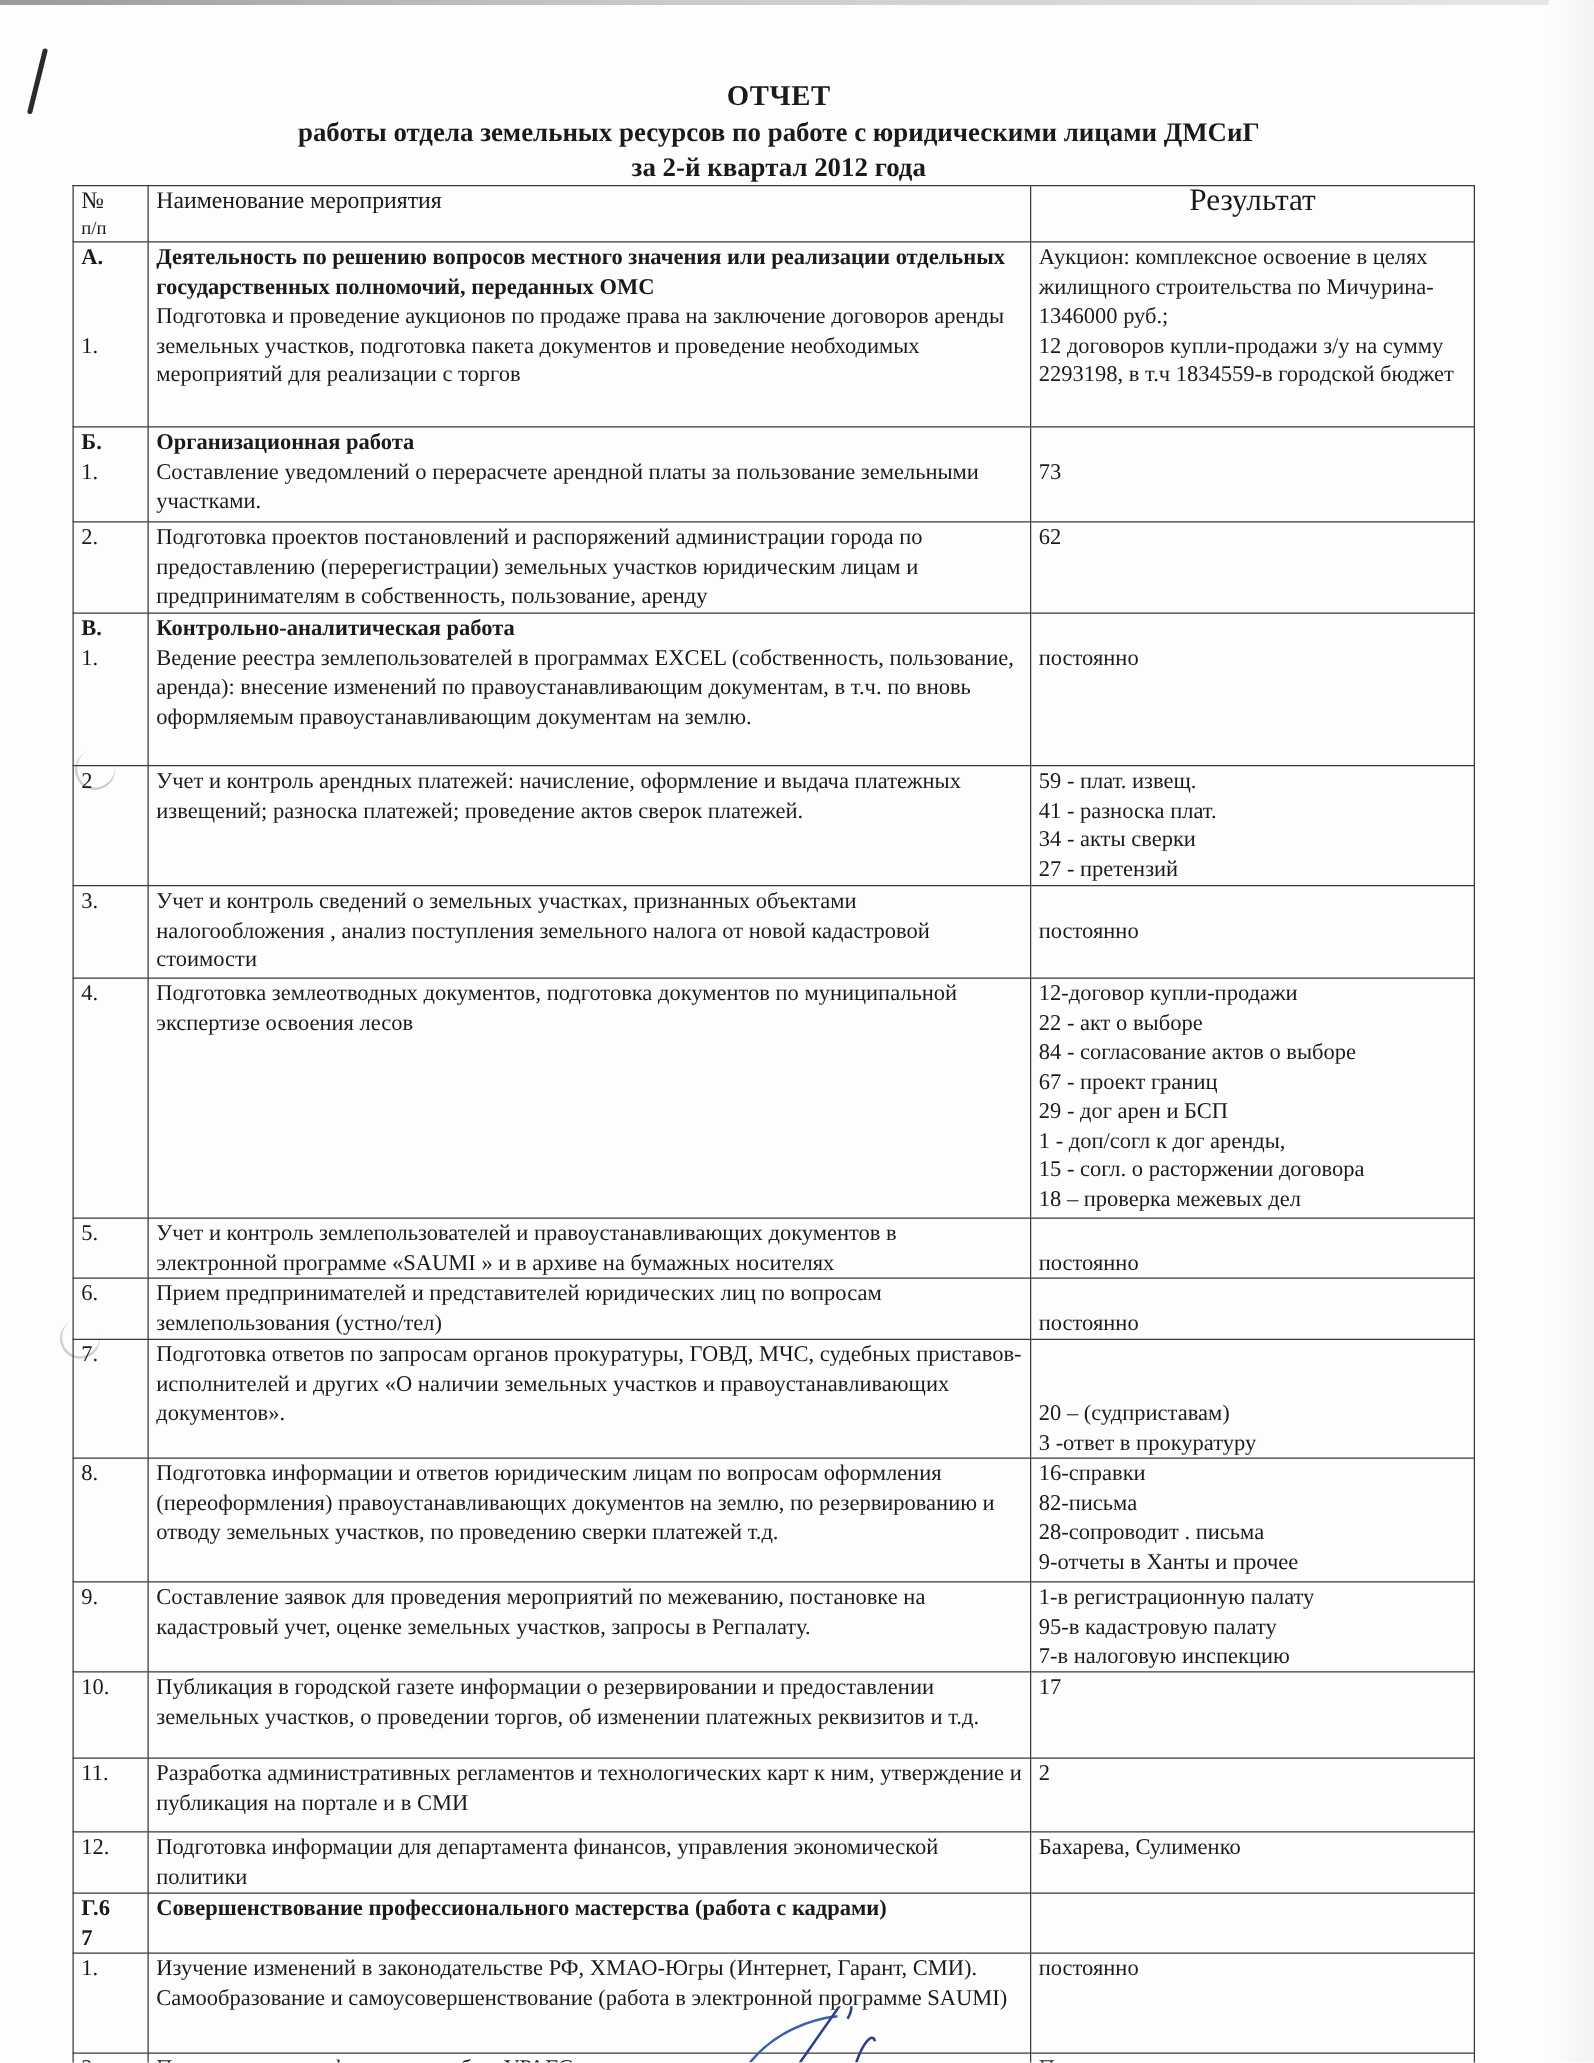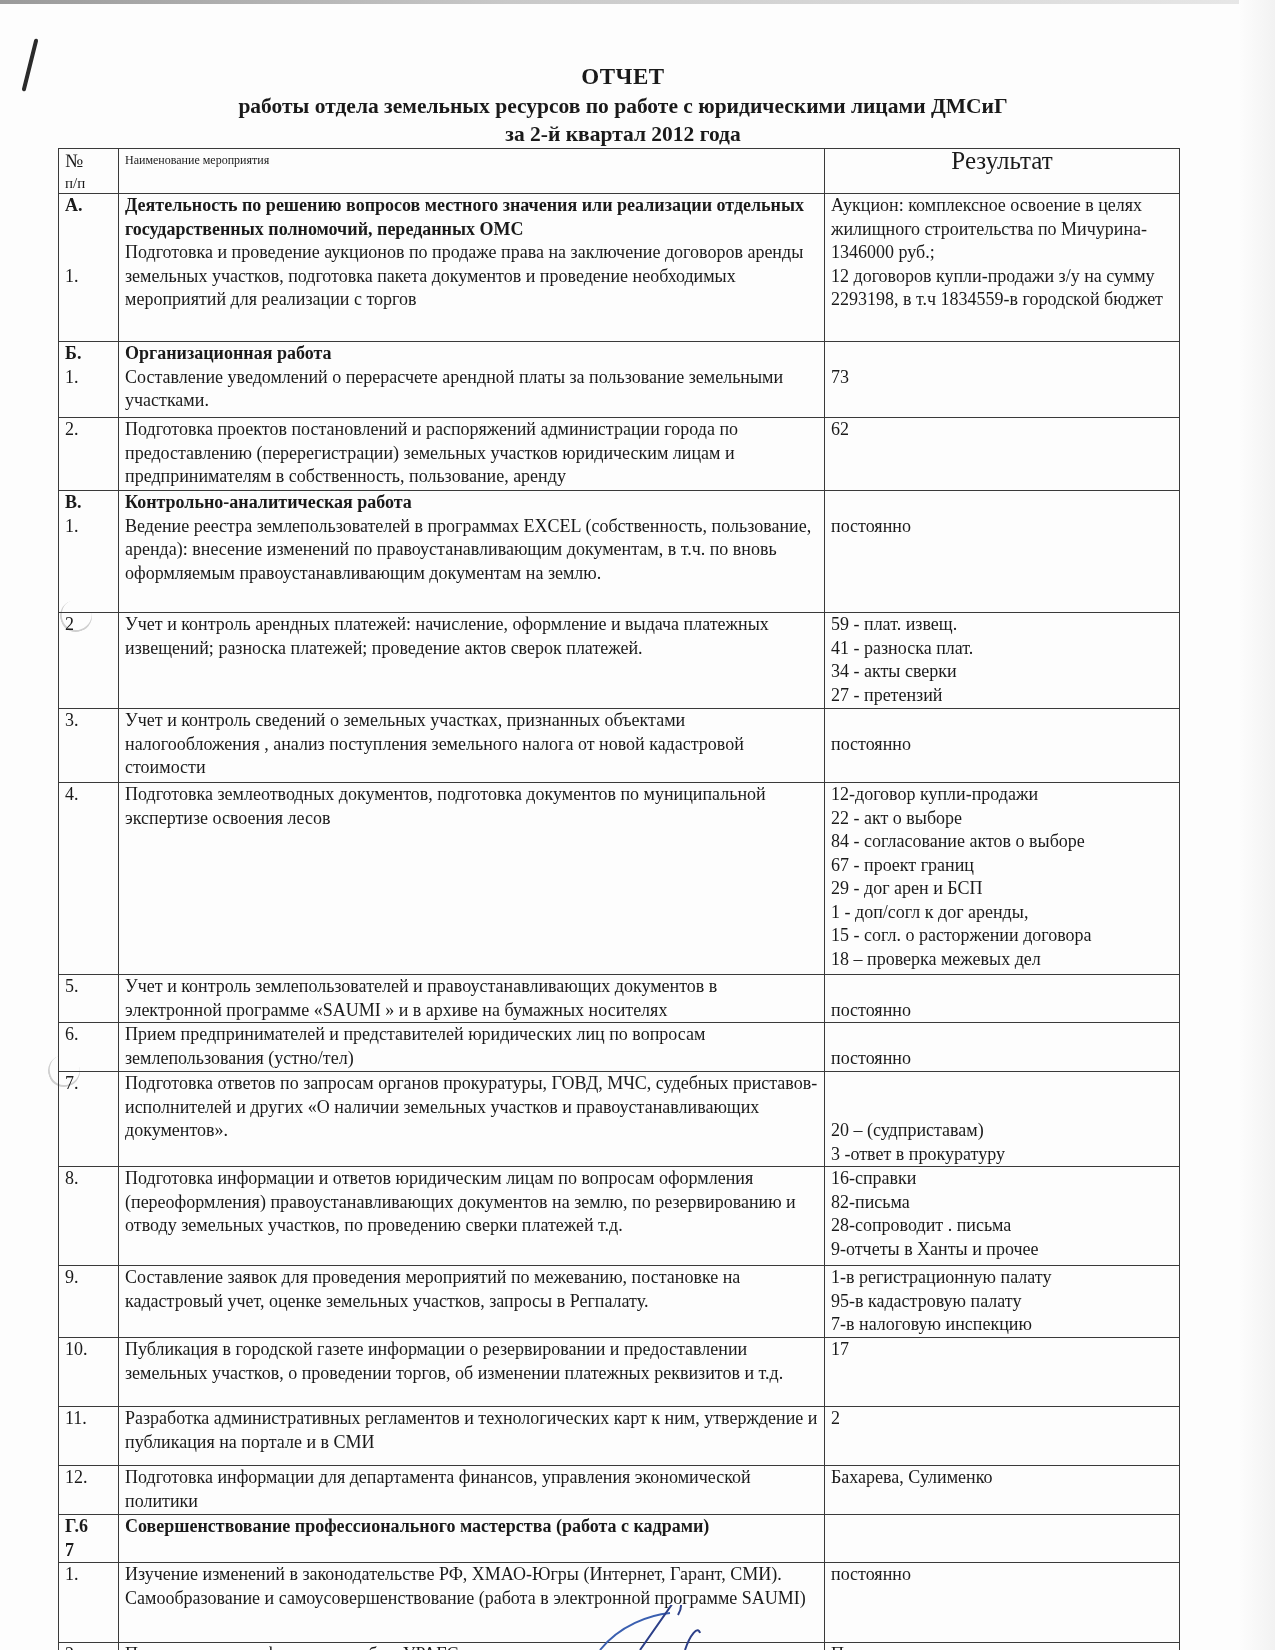--- a/index.html
+++ b/index.html
@@ -29,21 +29,21 @@
     position: absolute; left: 58px; top: 148px; width: 1121px;
     border-collapse: collapse; table-layout: fixed;
     font-size: 18px; line-height: 23.5px;
   }
   table.report td, table.report th {
     border: 1.5px solid #3a3a3a; vertical-align: top; padding: 0 6px; font-weight: normal;
   }
   col.c1 { width: 60px; } col.c2 { width: 706px; } col.c3 { width: 355px; }
   th.h-num { font-size: 15px; line-height: 20px; text-align: left; padding: 2px 8px; }
   th.h-num .no { font-size: 19px; display: block; line-height: 24px; }
-  th.h-name { font-size: 12px; text-align: left; padding-left: 140px; padding-top: 2px; }
+  th.h-name { font-size: 19px; text-align: left; padding-left: 140px; padding-top: 2px; }
   th.h-res { font-size: 25px; text-align: center; padding-top: 2px; }
   td.num { padding-left: 8px; }
   .bold { font-weight: bold; }
   td.res { padding-left: 10px; }
   .res-line { display: block; }
   .num-line { display: block; }
   .signature {
     position: absolute; left: 580px; top: 1605px; width: 140px; height: 45px;
   }
   .holepunch {

